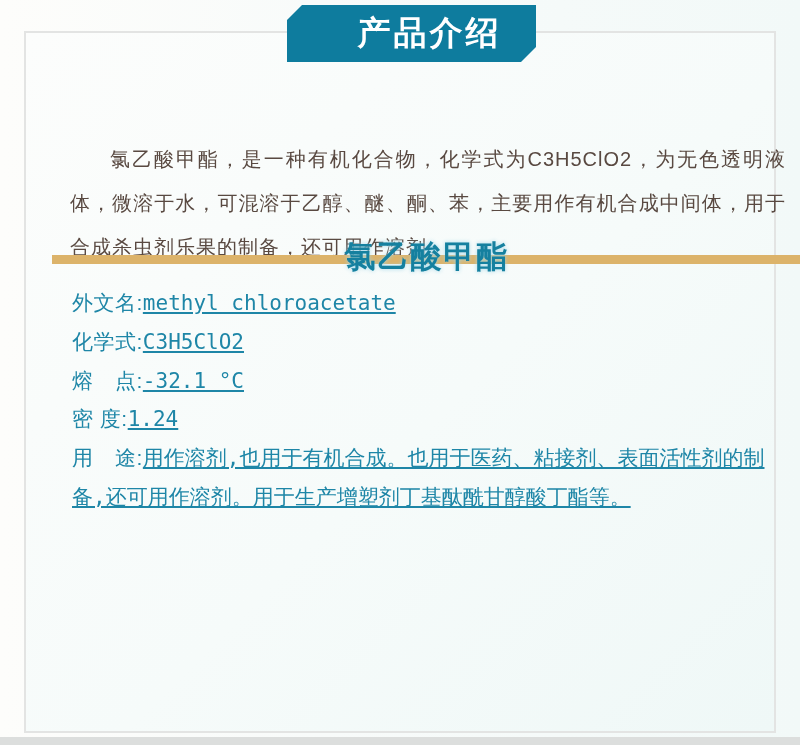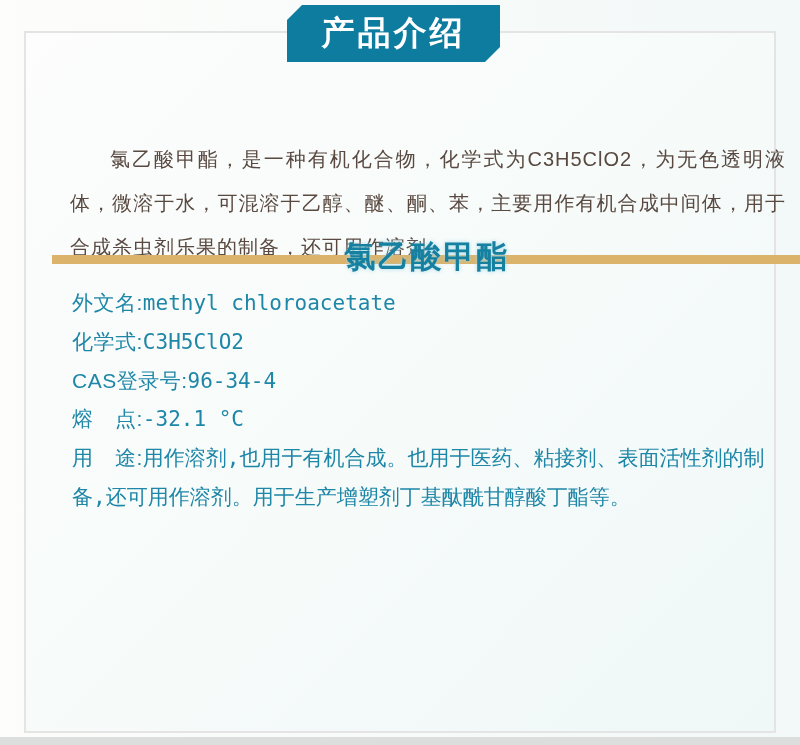--- a/index.html
+++ b/index.html
@@ -14,21 +14,21 @@
     background:linear-gradient(135deg,#fcfdfc 0%,#f6fbfa 55%,#eff8f7 100%);
   }
   .bottom-strip{
     position:absolute;left:0;bottom:0;width:800px;height:8px;
     background:#dcdedd;
   }
   .banner{
     position:absolute;left:287px;top:5px;width:213px;height:57px;
     background:#0e7c9e;
     clip-path:polygon(15px 0,100% 0,100% calc(100% - 15px),calc(100% - 15px) 100%,0 100%,0 15px);
-    display:flex;align-items:center;justify-content:center;
+    display:flex;align-items:center;justify-content:center;padding-left:36px;
   }
   .banner-title{
     color:#ffffff;font-size:33px;font-weight:bold;letter-spacing:3px;
     font-family:"Liberation Sans",sans-serif;
   }
   .intro{
     position:absolute;left:44px;top:84px;width:716px;
     color:#594941;font-size:20px;line-height:44px;
     text-align:justify;text-indent:2em;letter-spacing:1px;
   }
@@ -42,21 +42,21 @@
   .section-title{
     position:absolute;left:0;top:0;width:750px;text-align:center;
     color:#15809f;font-size:31px;font-weight:bold;letter-spacing:2px;
     text-shadow:0 0 4px rgba(160,214,232,0.95);
   }
   .property-list{
     position:absolute;left:46px;top:251px;width:716px;
     color:#1e86a7;font-size:21px;
   }
   .prop-row{line-height:37.8px;letter-spacing:0.5px;}
-  .prop-value{font-family:"DejaVu Sans Mono","Liberation Mono",monospace;letter-spacing:0;}
+  .prop-value{font-family:"DejaVu Sans Mono","Liberation Mono",monospace;letter-spacing:0;text-decoration:underline;}
   .label-hl{background:#b5c6cf;}
 </style>
 </head>
 <body>
 
 <div class="content-box">
   <p class="intro">氯乙酸甲酯，是一种有机化合物，化学式为C3H5ClO2，为无色透明液体，微溶于水，可混溶于乙醇、醚、酮、苯，主要用作有机合成中间体，用于合成杀虫剂乐果的制备，还可用作溶剂。</p>
 
   <div class="section-header">
     <div class="gold-bar"></div>
@@ -64,24 +64,24 @@
   </div>
 
   <div class="property-list">
       <div class="prop-row">
     <span class="prop-label">外文名</span><span class="prop-sep">:</span><span class="prop-value">methyl chloroacetate</span>
   </div>
       <div class="prop-row">
     <span class="prop-label">化学式</span><span class="prop-sep">:</span><span class="prop-value">C3H5ClO2</span>
   </div>
       <div class="prop-row">
-    <span class="prop-label">CAS登录号</span><span class="prop-sep">:</span><span class="prop-value">96-34-4</span>
+    <span class="prop-label">熔　点</span><span class="prop-sep">:</span><span class="prop-value">-32.1 °C</span>
   </div>
       <div class="prop-row">
-    <span class="prop-label">熔　点</span><span class="prop-sep">:</span><span class="prop-value">-32.1 °C</span>
+    <span class="prop-label">密 度</span><span class="prop-sep">:</span><span class="prop-value">1.24</span>
   </div>
       <div class="prop-row">
     <span class="prop-label">用　途</span><span class="prop-sep">:</span><span class="prop-value">用作溶剂,也用于有机合成。也用于医药、粘接剂、表面活性剂的制备,还可用作溶剂。用于生产增塑剂丁基酞酰甘醇酸丁酯等。</span>
   </div>
     </div>
 </div>
 
 <div class="banner">
   <span class="banner-title">产品介绍</span>
 </div>

